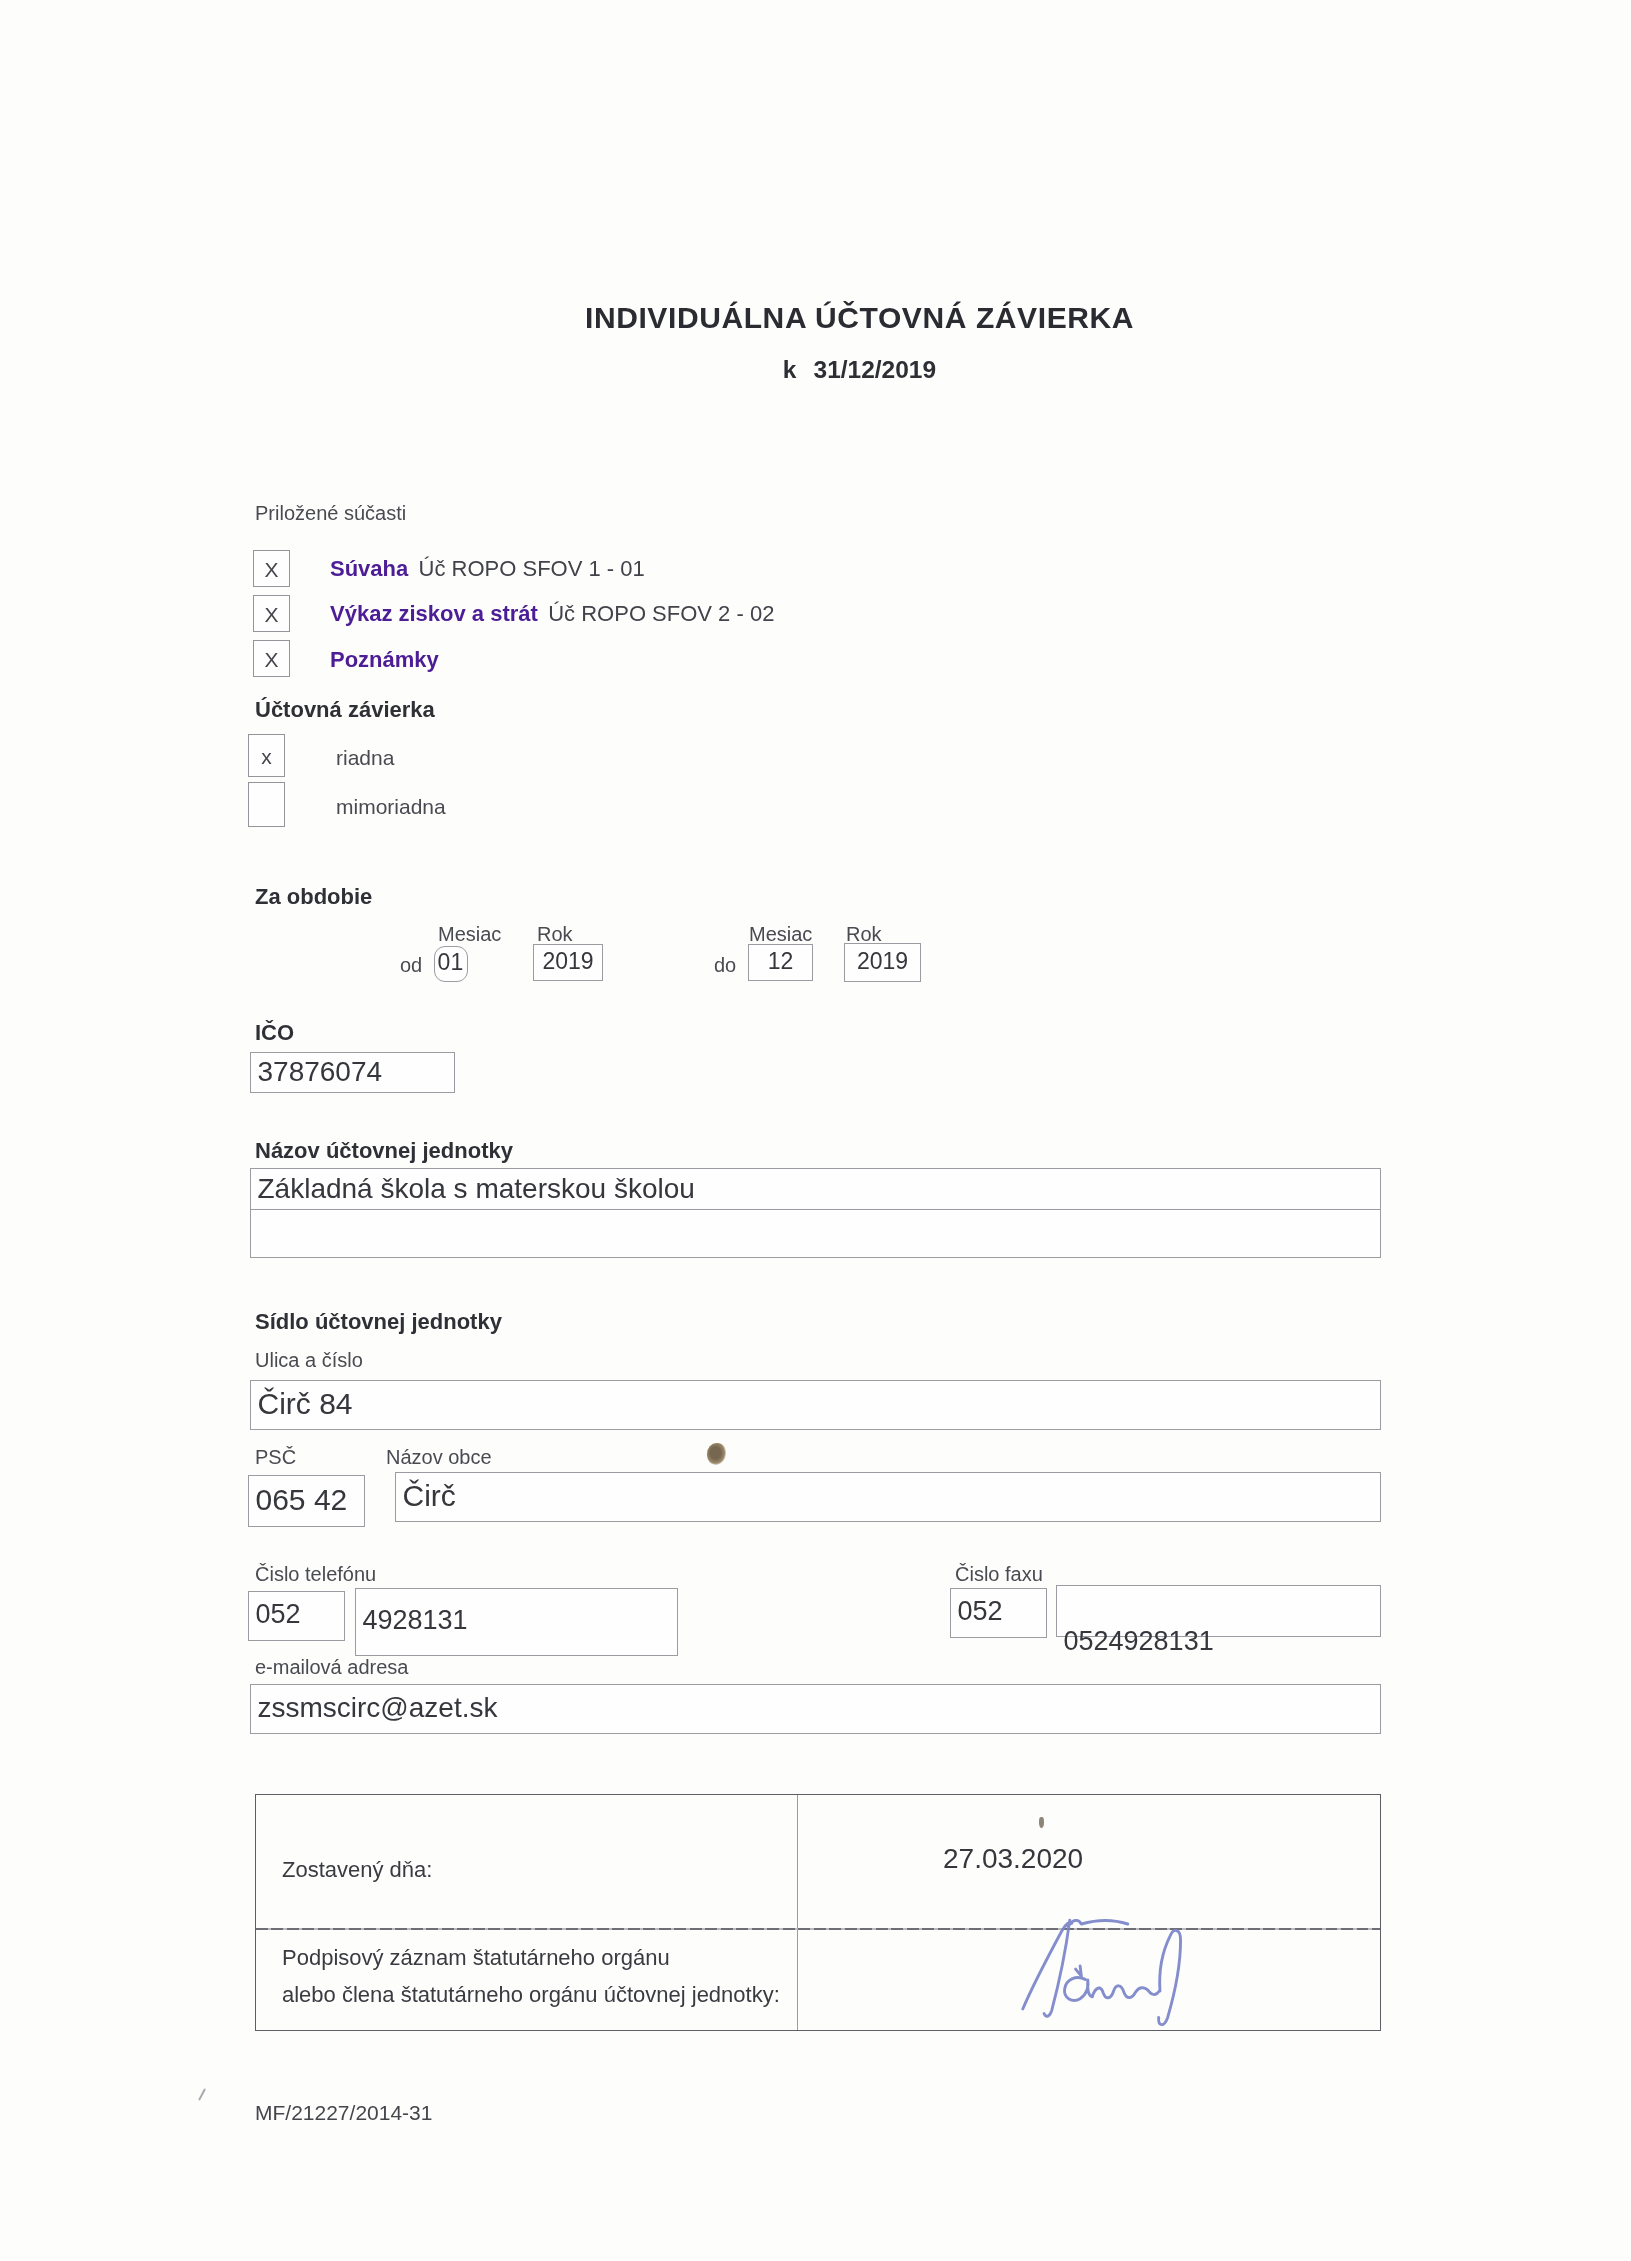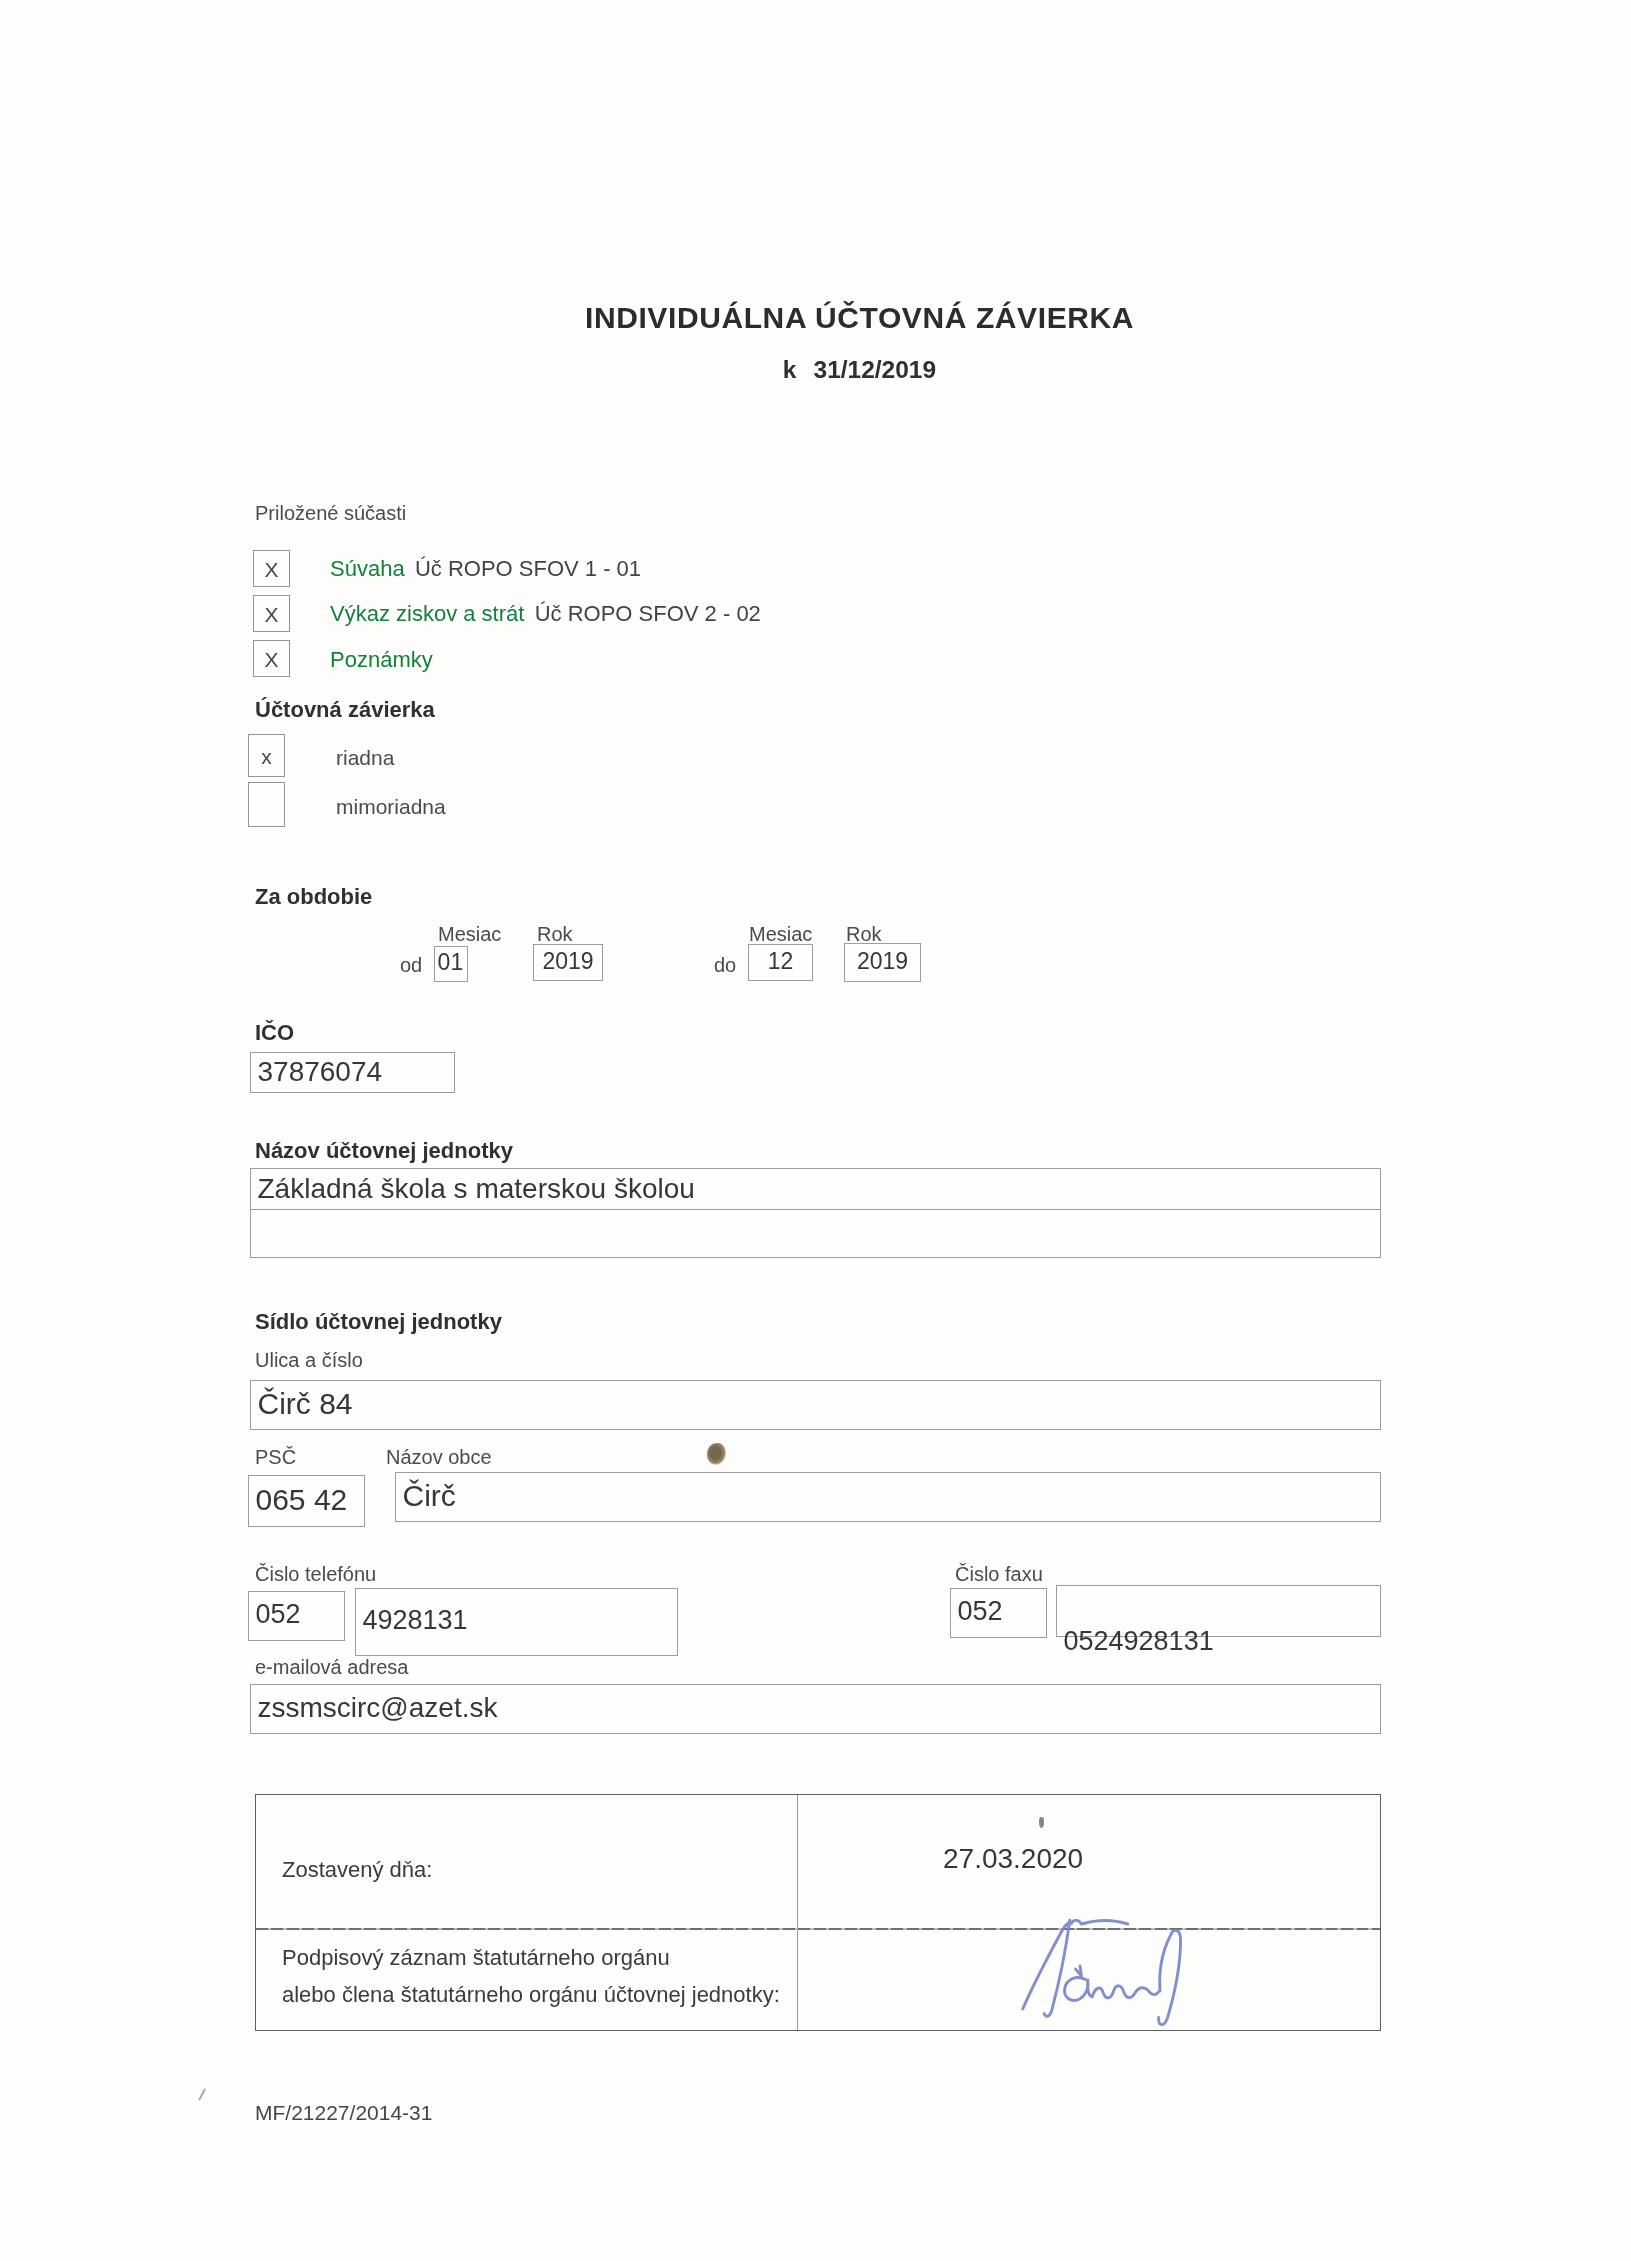--- a/index.html
+++ b/index.html
@@ -33,21 +33,21 @@
     border:1.3px solid #94949a;
     background:#fefefe;
     box-sizing:border-box;
     text-align:center;
   }
   .chk span{
     font-size:21px;color:#46474d;line-height:1;
     position:absolute;left:0;width:100%;top:50%;transform:translateY(-50%);
   }
   .chkrow-label{font-size:22px;color:#333439;white-space:nowrap;}
-  .chkrow-label b{font-weight:normal;color:#15803d;}
+  .chkrow-label b{font-weight:bold;color:#4c1d95;}
   .chkrow-label .code{font-weight:normal;color:#42434a;margin-left:10.3px;}
   #footer-table{
     position:absolute;left:255px;top:1794px;width:1126px;height:237px;
     border:1.9px solid #5e5f66;box-sizing:border-box;background:transparent;
   }
   #footer-table .vdiv{
     position:absolute;left:541px;top:0;bottom:0;width:1.3px;background:#9a9ba2;
   }
   #footer-table .hdiv{
     position:absolute;left:0;right:0;top:133px;height:1.9px;
@@ -114,21 +114,21 @@
     </div>
   <div class="abs lbl" style="left:336px;top:795px;font-size:21px;">mimoriadna</div>
 
   <div class="abs hdr" style="left:255px;top:884px;">Za obdobie</div>
   <div class="abs lbl" style="left:438px;top:923px;">Mesiac</div>
   <div class="abs lbl" style="left:537px;top:923px;">Rok</div>
   <div class="abs lbl" style="left:749px;top:923px;">Mesiac</div>
   <div class="abs lbl" style="left:846px;top:923px;">Rok</div>
 
   <div class="abs lbl" style="left:400px;top:954px;">od</div>
-  <div class="box" style="left:434px;top:946px;width:34px;height:36px;">
+  <div class="box" style="left:434px;top:946px;width:34px;height:36px;border-radius:11px;">
       <span class="val" style="font-size:23px;left:2.6px;">01</span>
     </div>
   <div class="box center" style="left:533px;top:944px;width:70px;height:37px;">
       <span class="val" style="font-size:23px;">2019</span>
     </div>
 
   <div class="abs lbl" style="left:714px;top:954px;">do</div>
   <div class="box center" style="left:748px;top:944px;width:65px;height:37px;">
       <span class="val" style="font-size:23px;">12</span>
     </div>

